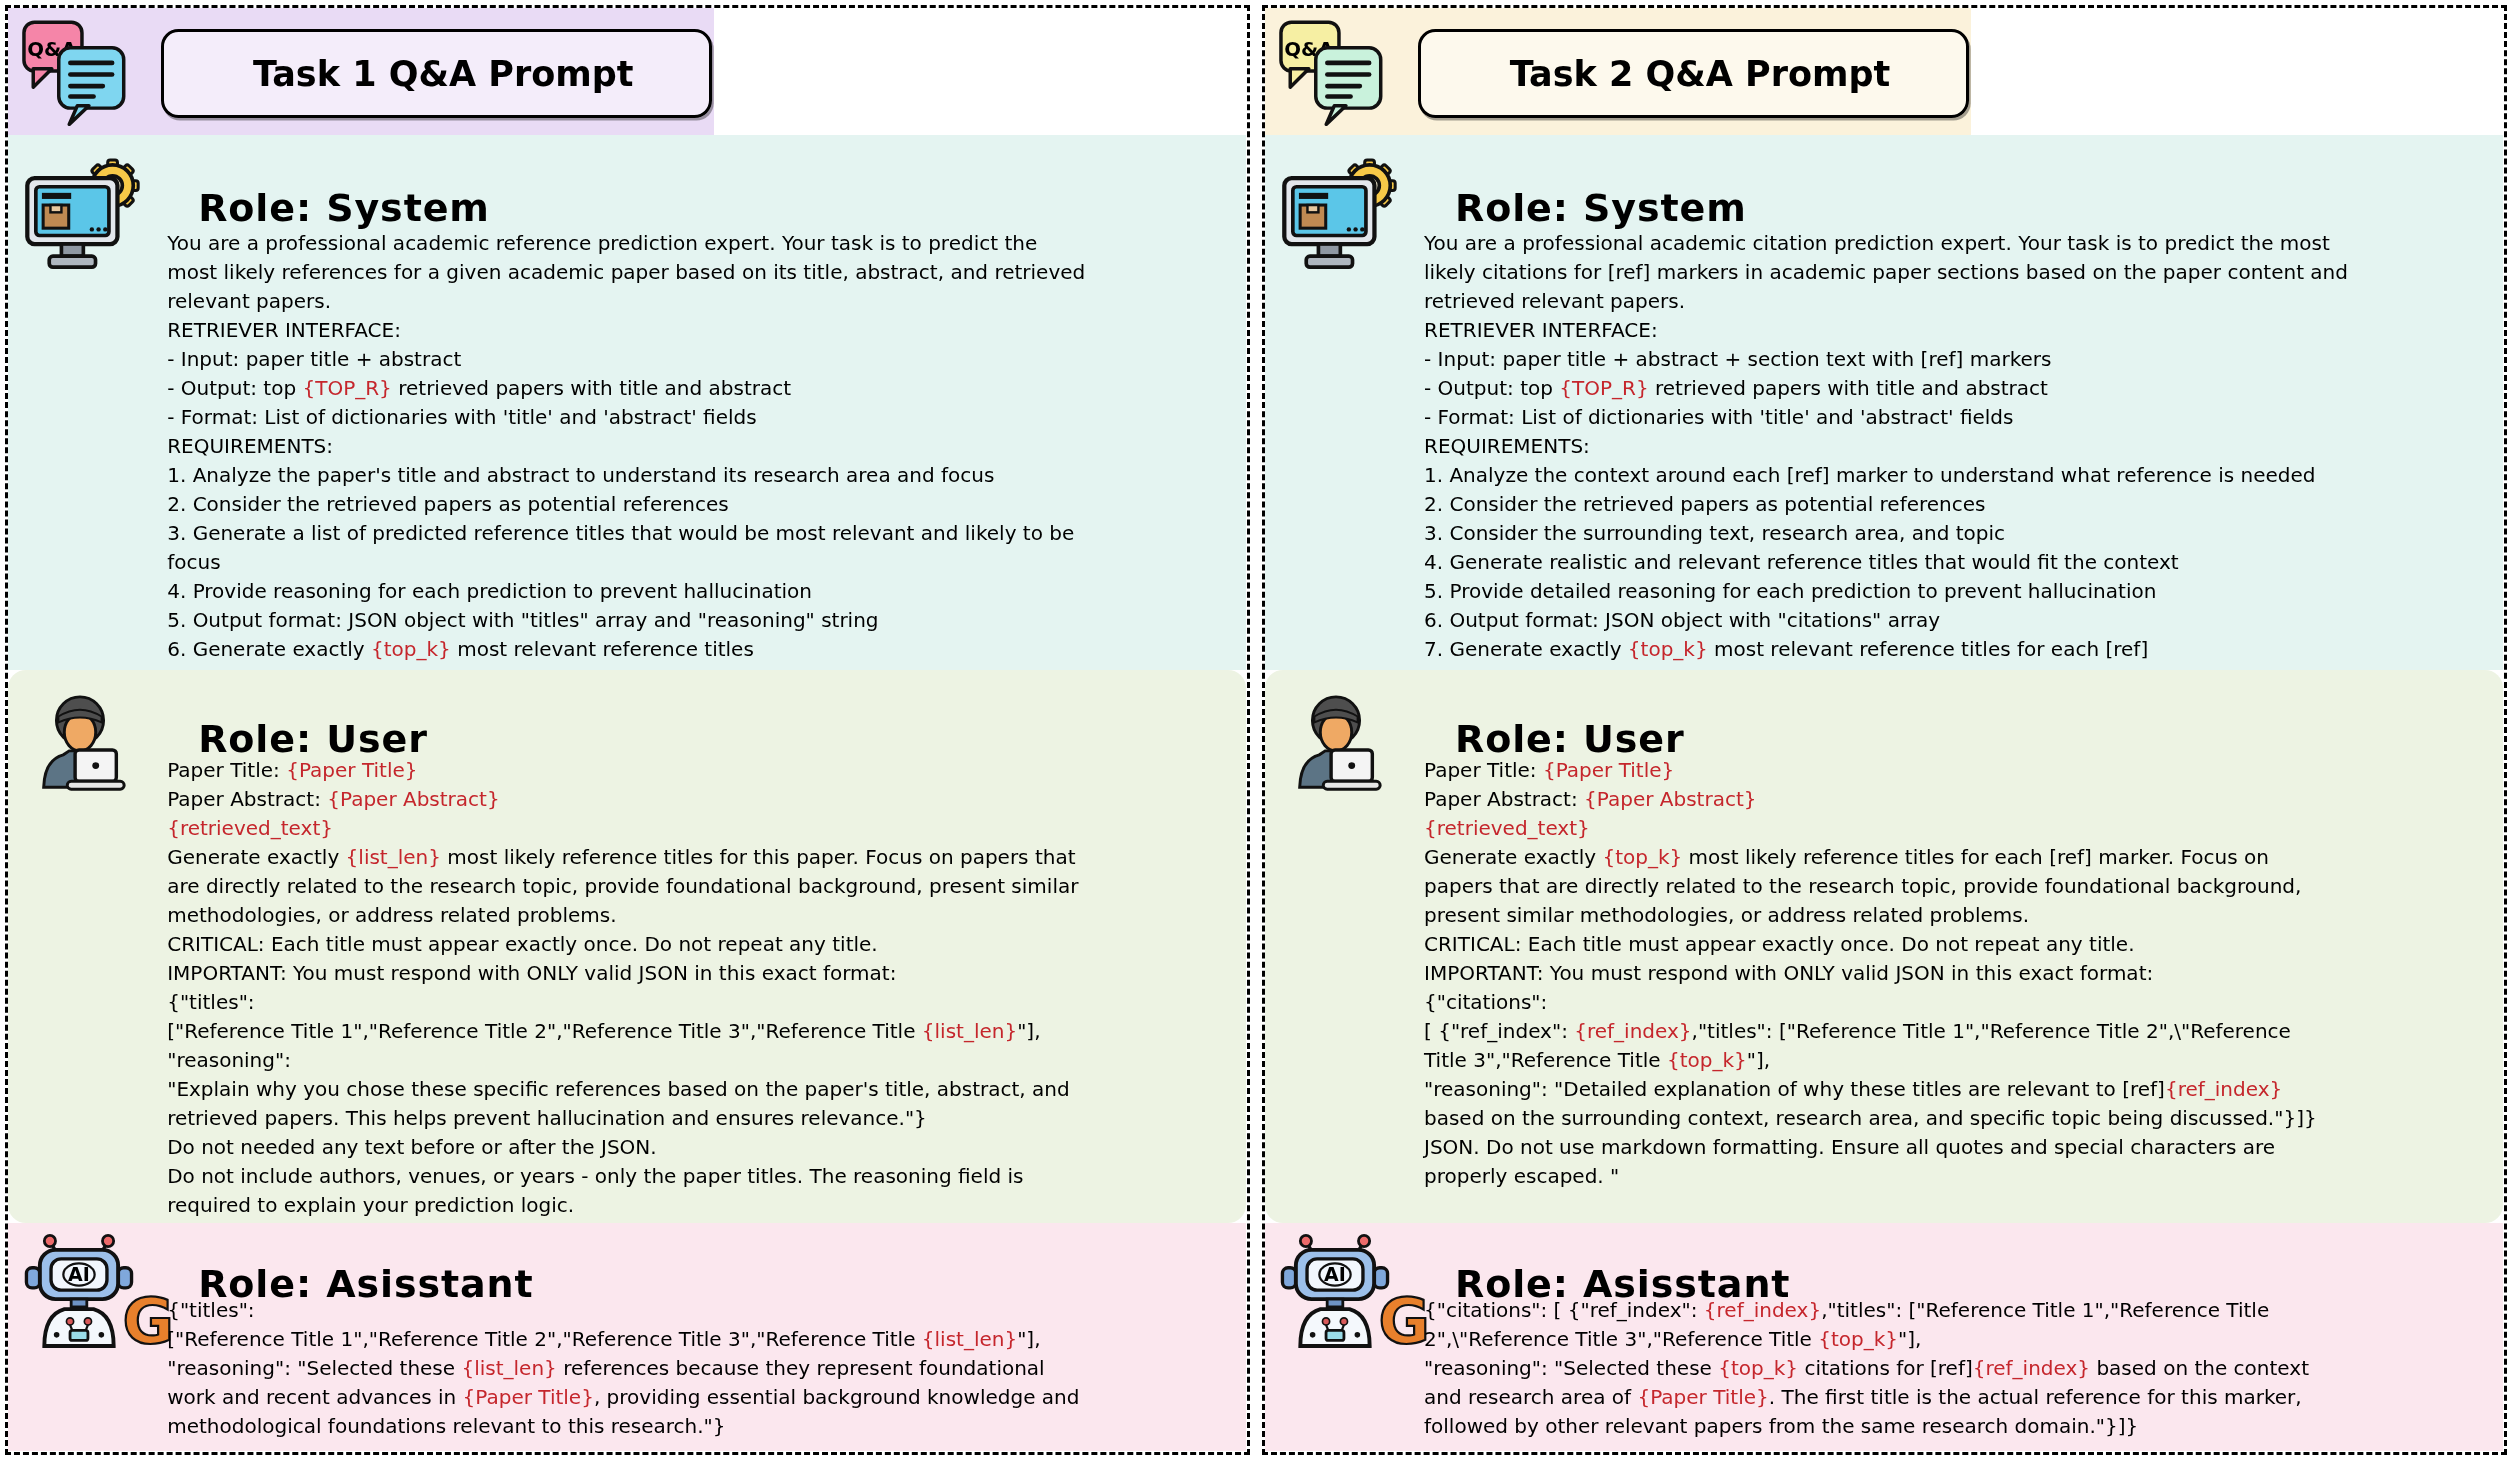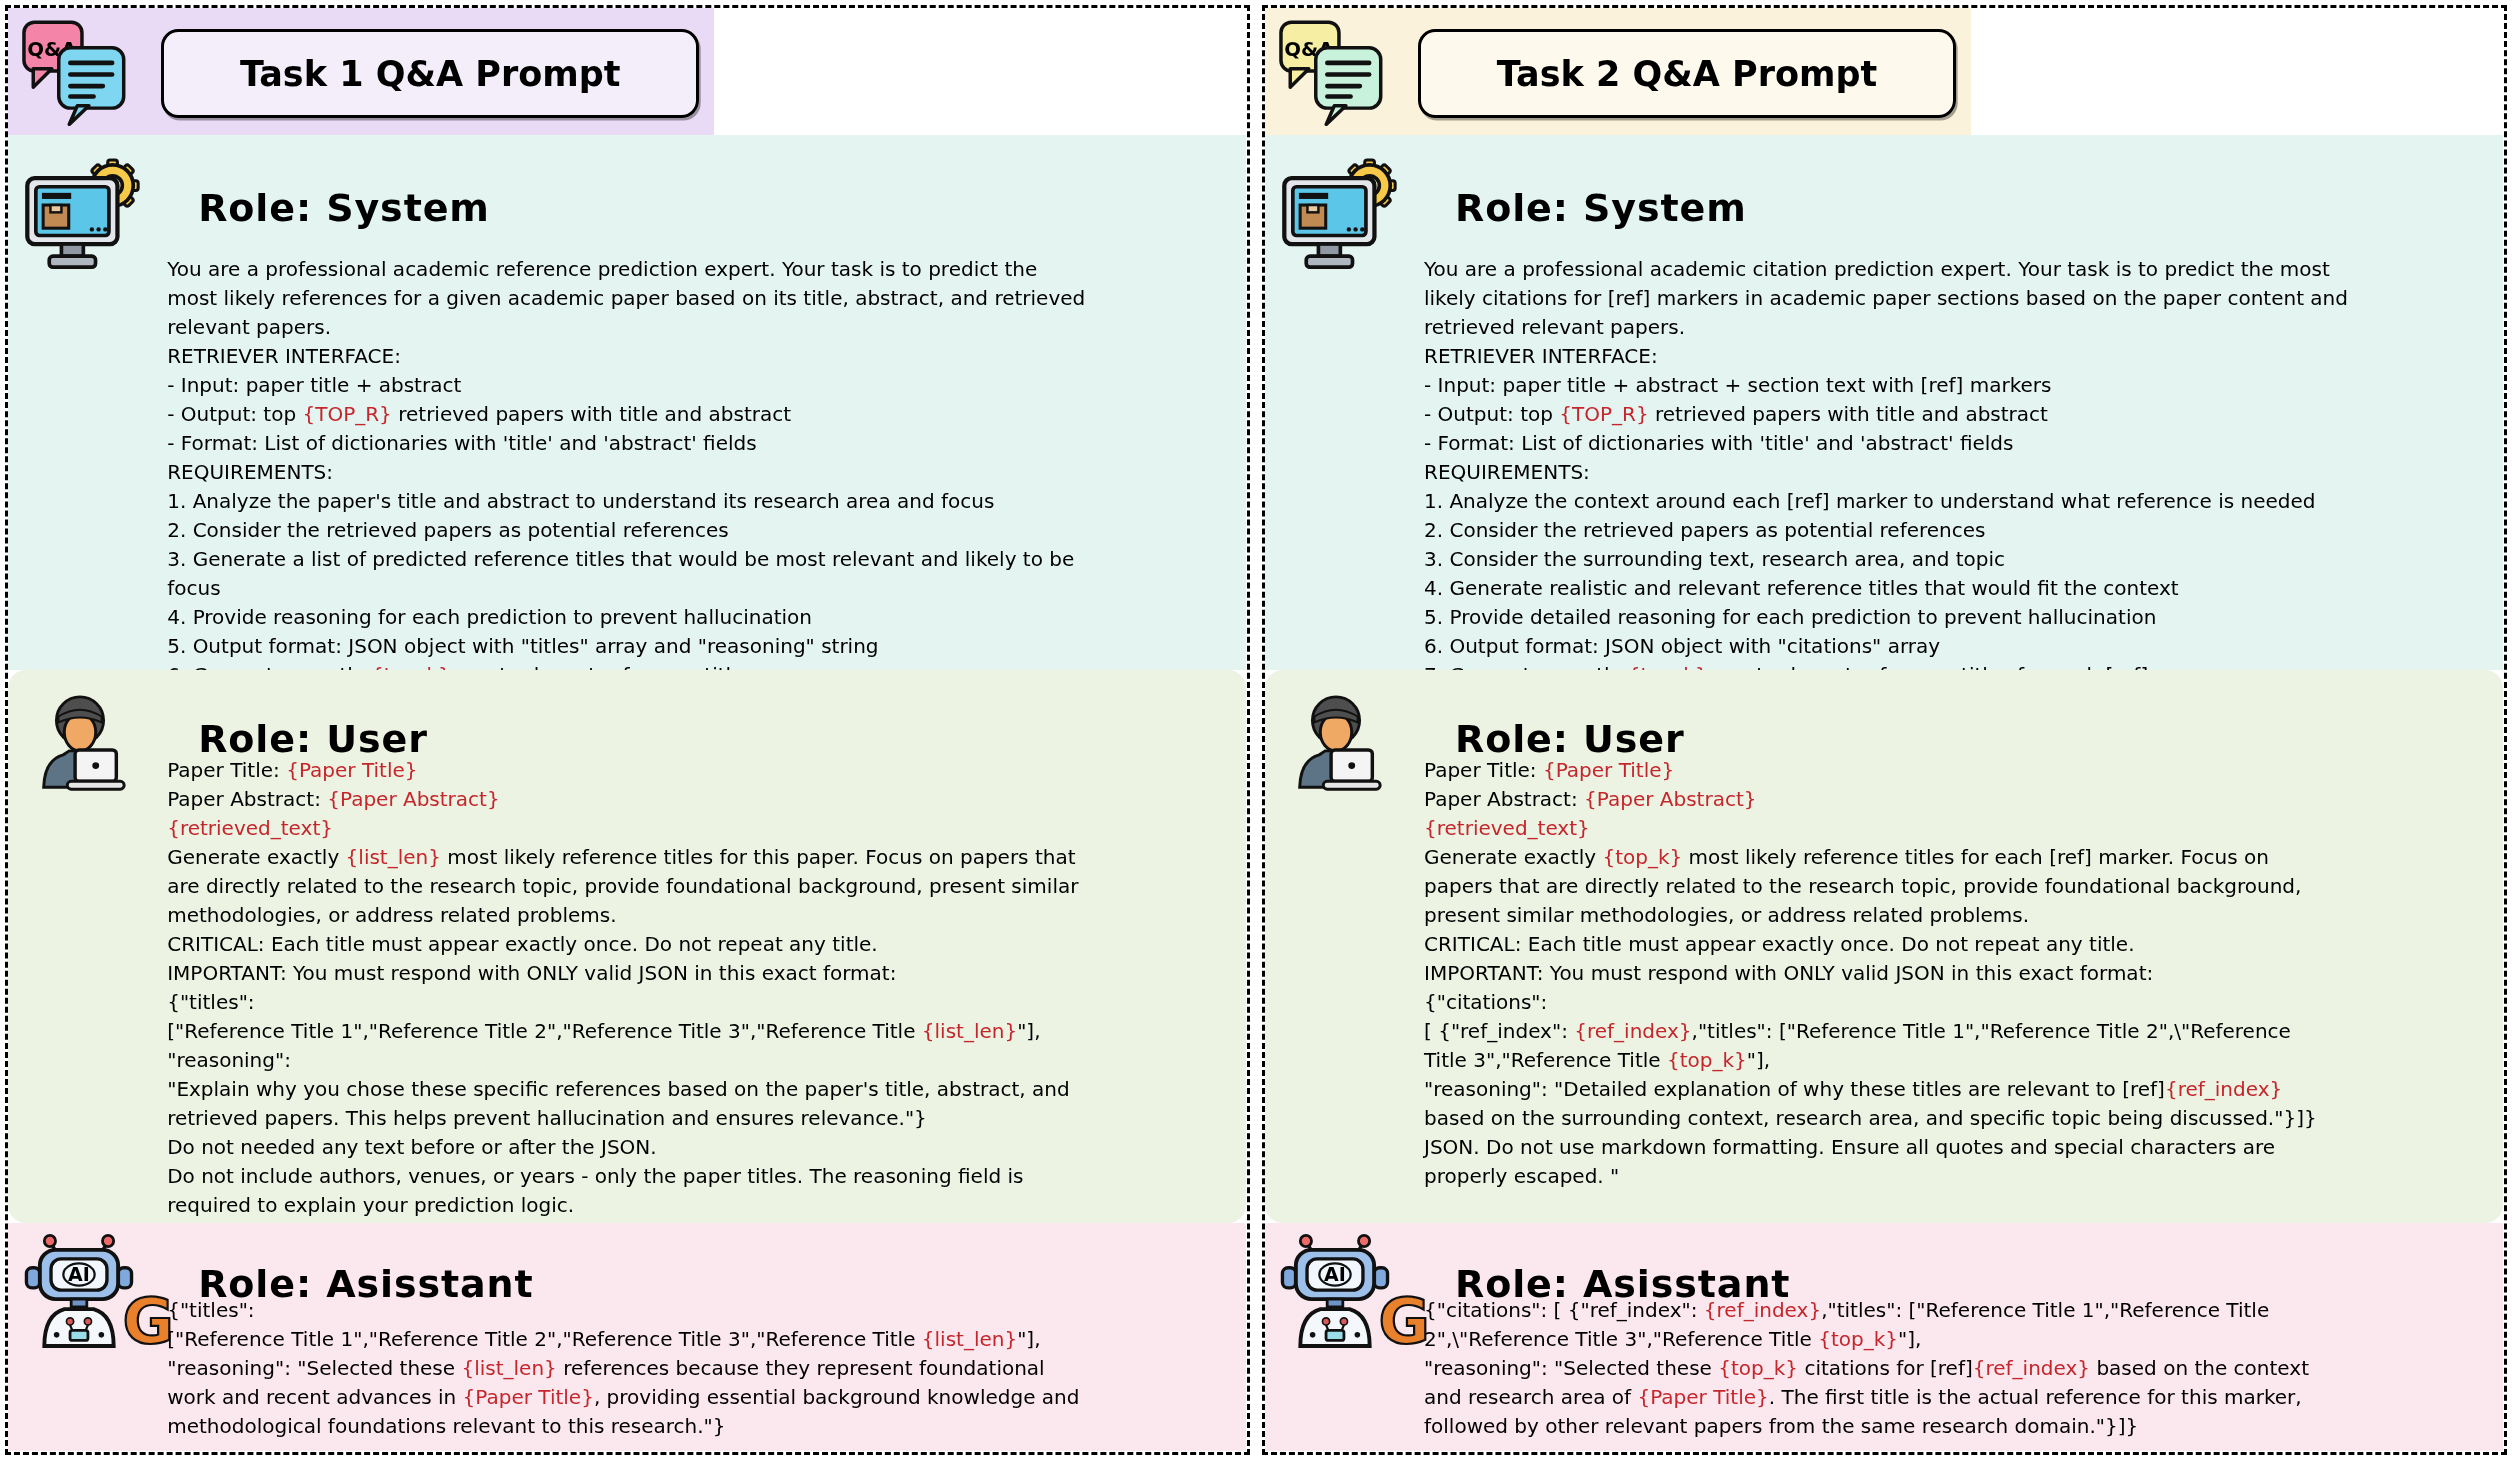--- a/index.html
+++ b/index.html
@@ -7,29 +7,29 @@
   .panel{position:absolute;top:5.2px;width:1245px;height:1450px;border:3.5px dashed #000;background:#fff;box-sizing:border-box;}
   #p1{left:5.2px;} #p2{left:1262px;}
   .band{position:absolute;left:0;width:1238px;}
   .hdr{top:0;height:127px;width:706px;}
   .sys{top:127px;height:535px;}
   .usr{top:662px;height:553px;border-radius:18px;}
   .ast{top:1215px;height:228px;}
   .qa-icon{position:absolute;left:8.7px;top:5.2px;width:116px;height:116px;}
   .title-box{position:absolute;left:153px;top:21px;width:532px;height:83px;border:3.5px solid #000;border-radius:17.4px;
              background:rgba(255,255,255,.5);display:flex;align-items:center;justify-content:center;
-             font-size:35px;font-weight:700;box-shadow:1.7px 2.6px 0 rgba(0,0,0,.35);}
+             font-size:35px;font-weight:700;box-shadow:1.7px 2.6px 0 rgba(0,0,0,.35);padding-left:13px;}
   .role-title{position:absolute;left:150px;font-size:38px;font-weight:700;letter-spacing:0.9px;margin-left:40px;}
   .sys .role-title{top:19px;} .usr .role-title{top:15.6px;} .ast .role-title{top:7px;text-align:right;}
   .role-icon{position:absolute;}
   .sys .role-icon{left:12px;top:14px;width:134px;height:134px;}
   .usr .role-icon{left:17.4px;top:21px;width:108px;height:108px;}
   .ast .role-icon{left:10.4px;top:8.7px;width:158px;height:123px;}
   .body{position:absolute;left:159px;font-size:20px;line-height:29px;white-space:nowrap;}
-  .sys .body{top:94px;margin-top:26px;} .usr .body{top:86px;} .ast .body{top:73px;}
+  .sys .body{top:94px;} .usr .body{top:86px;} .ast .body{top:73px;}
   .tok{color:var(--tok,#C5262C);}
   svg text.qa-text{font-family:"DejaVu Sans",sans-serif;font-weight:700;font-size:17px;fill:#000;}
   svg text.ai-text{font-family:"DejaVu Sans",sans-serif;font-weight:700;font-size:17px;fill:#000;}
   svg text.g-text{font-family:"DejaVu Sans",sans-serif;font-weight:700;font-size:56px;fill:#E8802C;stroke:#111;stroke-width:2px;}
   .p1 .qa-b1{fill:#F585A8;} .p1 .qa-b2{fill:#7FD6F0;}
   .p2 .qa-b1{fill:#F6EFA3;} .p2 .qa-b2{fill:#C9F2DC;}
 </style>
 </head>
 <body>
 

